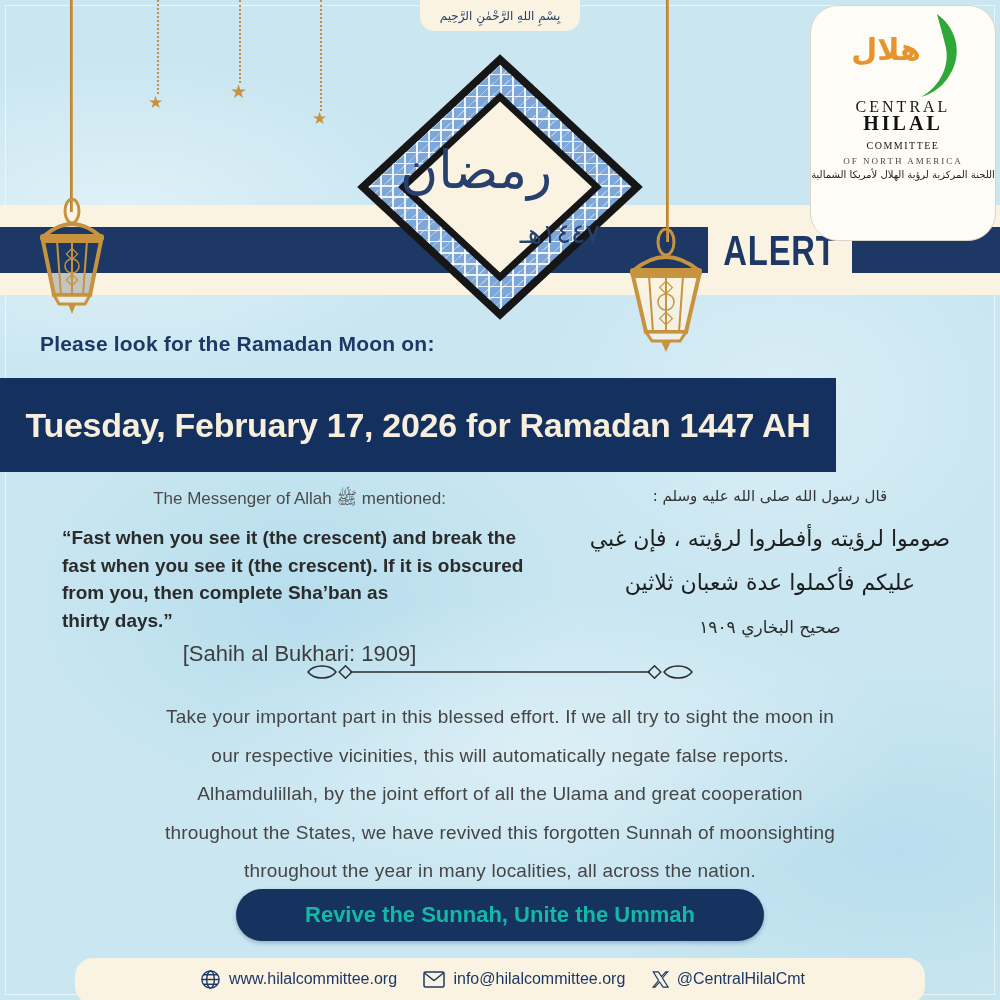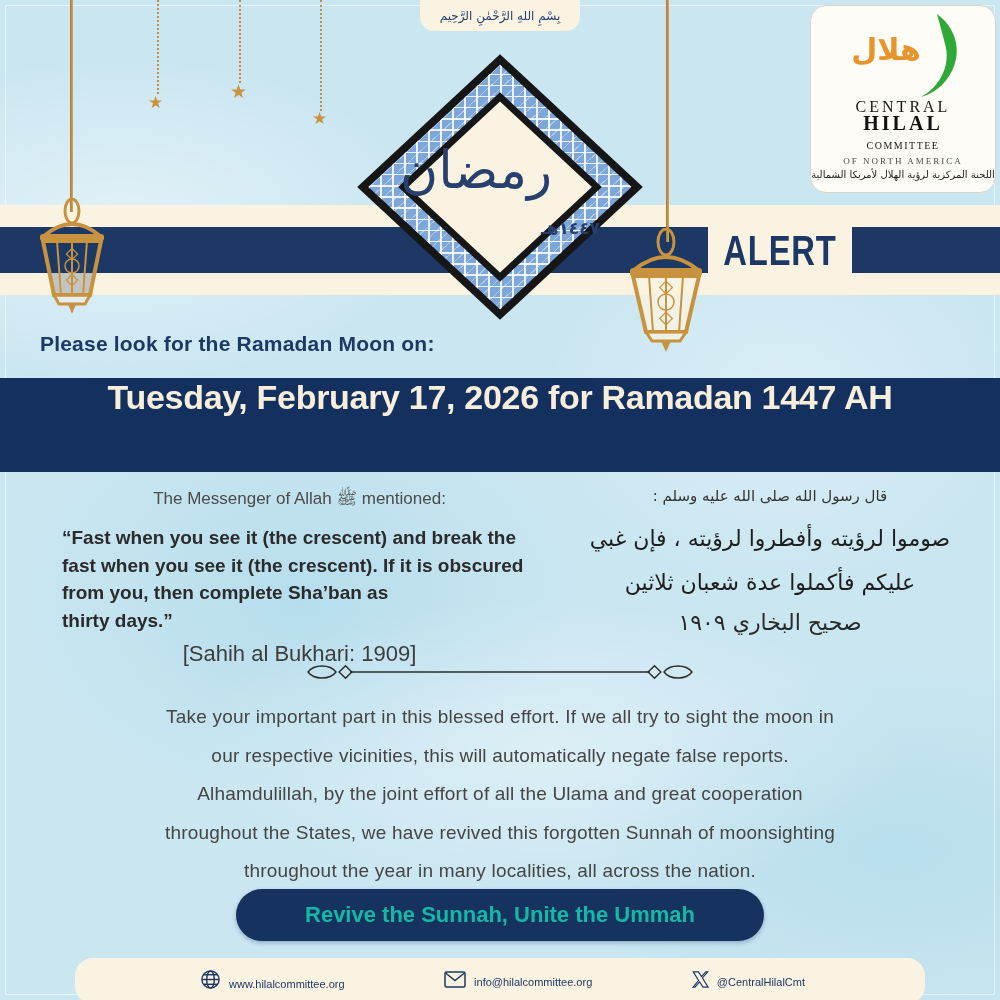--- a/index.html
+++ b/index.html
@@ -25,22 +25,22 @@
   
   .bismillah-banner{
     position:absolute; left:420px; top:0; width:160px; height:31px;
     background:#faf3e2; border-radius:0 0 14px 14px; z-index:4;
     display:flex; align-items:center; justify-content:center;
   }
   .bismillah-banner span{
     font-family:"DejaVu Sans", sans-serif; font-size:12px; color:#27406e;
   }
   .logo-card{
-    position:absolute; left:810px; top:5px; width:186px; height:188px;
-    background:#fefcf6; border:1px solid #d9d5c9; border-radius:16px; z-index:6;
+    position:absolute; left:810px; top:5px; width:186px; height:236px;
+    background:#fefcf6; border:1px solid #d9d5c9; border-radius:28px; z-index:6;
   }
   .logo-crescent{ position:absolute; left:96px; top:6px; }
   .logo-halal{
     position:absolute; left:40px; top:26px; width:70px; text-align:center;
     font-family:"DejaVu Sans", sans-serif; font-size:30px; font-weight:bold; color:#e8942c;
   }
   .logo-central{ position:absolute; top:92px; width:100%; text-align:center;
     font-family:"Liberation Serif", serif; font-size:16px; letter-spacing:3px; color:#161616; }
   .logo-hilal{ position:absolute; top:106px; width:100%; text-align:center;
     font-family:"Liberation Serif", serif; font-size:20px; font-weight:bold; letter-spacing:3px; color:#111; }
@@ -78,63 +78,63 @@
       repeating-linear-gradient(90deg, rgba(255,255,255,0.4) 0 1px, transparent 1px 9px),
       #7da7d9;
   }
   .diamond-black2{ position:absolute; inset:29px; background:#161616; }
   .diamond-cream{ position:absolute; inset:36px; background:#faf3e2; }
   .diamond-text{
     position:absolute; left:400px; top:128px; width:200px; z-index:7;
     font-family:"DejaVu Sans", sans-serif; color:#27406e;
   }
   .diamond-ramadan{ font-size:52px; line-height:84px; }
-  .diamond-year{ font-size:17px; margin-top:6px; direction:rtl;font-weight:bold; }
+  .diamond-year{ font-size:27px; margin-top:6px; direction:rtl; }
   
   .lead-text{
     position:absolute; left:40px; top:332px; z-index:4;
     color:#1d3864; font-size:21px; font-weight:700; letter-spacing:0.2px;
   }
   .date-banner{
-    position:absolute; left:0; top:378px; width:1000px; height:94px; background:#14305f; z-index:4;
-    display:flex; justify-content:center;
+    position:absolute; left:0; top:378px; width:836px; height:94px; background:#14305f; z-index:4;
+    display:flex; align-items:center; justify-content:center;
   }
   .date-banner span{
     color:#f7efdb; font-size:34px; font-weight:700; letter-spacing:-0.3px;
   }
   
   .hadith-en{ position:absolute; left:62px; top:488px; width:475px; z-index:4; }
   .hadith-en .intro{ text-align:center; font-size:17px; color:#4b4b4b; margin-bottom:11px; }
   .hadith-en .quote-line{ font-size:19px; font-weight:700; color:#2b2b2b; line-height:27.5px; }
   .hadith-en .source{ text-align:center; font-size:22px; color:#3d3d3d; margin-top:7px; }
   .hadith-ar{ position:absolute; left:555px; top:487px; width:430px; z-index:4;
     direction:rtl; text-align:center; font-family:"DejaVu Sans", sans-serif; }
   .hadith-ar .intro{ font-size:15px; color:#333; }
   .hadith-ar .quote-line{ font-size:22px; color:#1e1e1e; line-height:44px; }
   .hadith-ar .quote-block{ margin-top:12px; }
-  .hadith-ar .source{ font-size:22px; color:#2a2a2a; margin-top:5px; }
+  .hadith-ar .source{ font-size:17px; color:#2a2a2a; margin-top:12px; }
   
   .divider{ position:absolute; left:300px; top:660px; z-index:4; }
   .body-paragraph{ position:absolute; left:95px; top:698px; width:810px; z-index:4; text-align:center; }
   .body-paragraph div{ font-size:19px; color:#454545; line-height:38.5px; letter-spacing:0.2px; }
   
   .cta-button{
     position:absolute; left:236px; top:889px; width:528px; height:52px; z-index:4;
     background:#16335f; border-radius:27px; border:none; cursor:pointer;
     display:flex; align-items:center; justify-content:center;
     box-shadow:0 2px 4px rgba(20,48,95,0.3);
   }
   .cta-button span{ color:#14b8a6; font-size:22px; font-weight:700; }
   .footer-bar{
     position:absolute; left:75px; top:958px; width:850px; height:46px; z-index:4;
     background:#faf3e2; border-radius:18px;
     display:flex; align-items:center; justify-content:space-between;
     padding:0 120px 4px 125px;
   }
-  .footer-item{ display:flex; align-items:flex-end; gap:8px; color:#1d3864; font-size:11px; cursor:pointer; }
+  .footer-item{ display:flex; align-items:center; gap:8px; color:#1d3864; font-size:16px; cursor:pointer; }
   .footer-item svg{ flex:0 0 auto; }
 </style>
 </head>
 <body>
 
 <div class="poster">
   <div class="inner-frame"></div>
 
   <div class="cream-band"></div>
   <div class="navy-band-left"></div>

